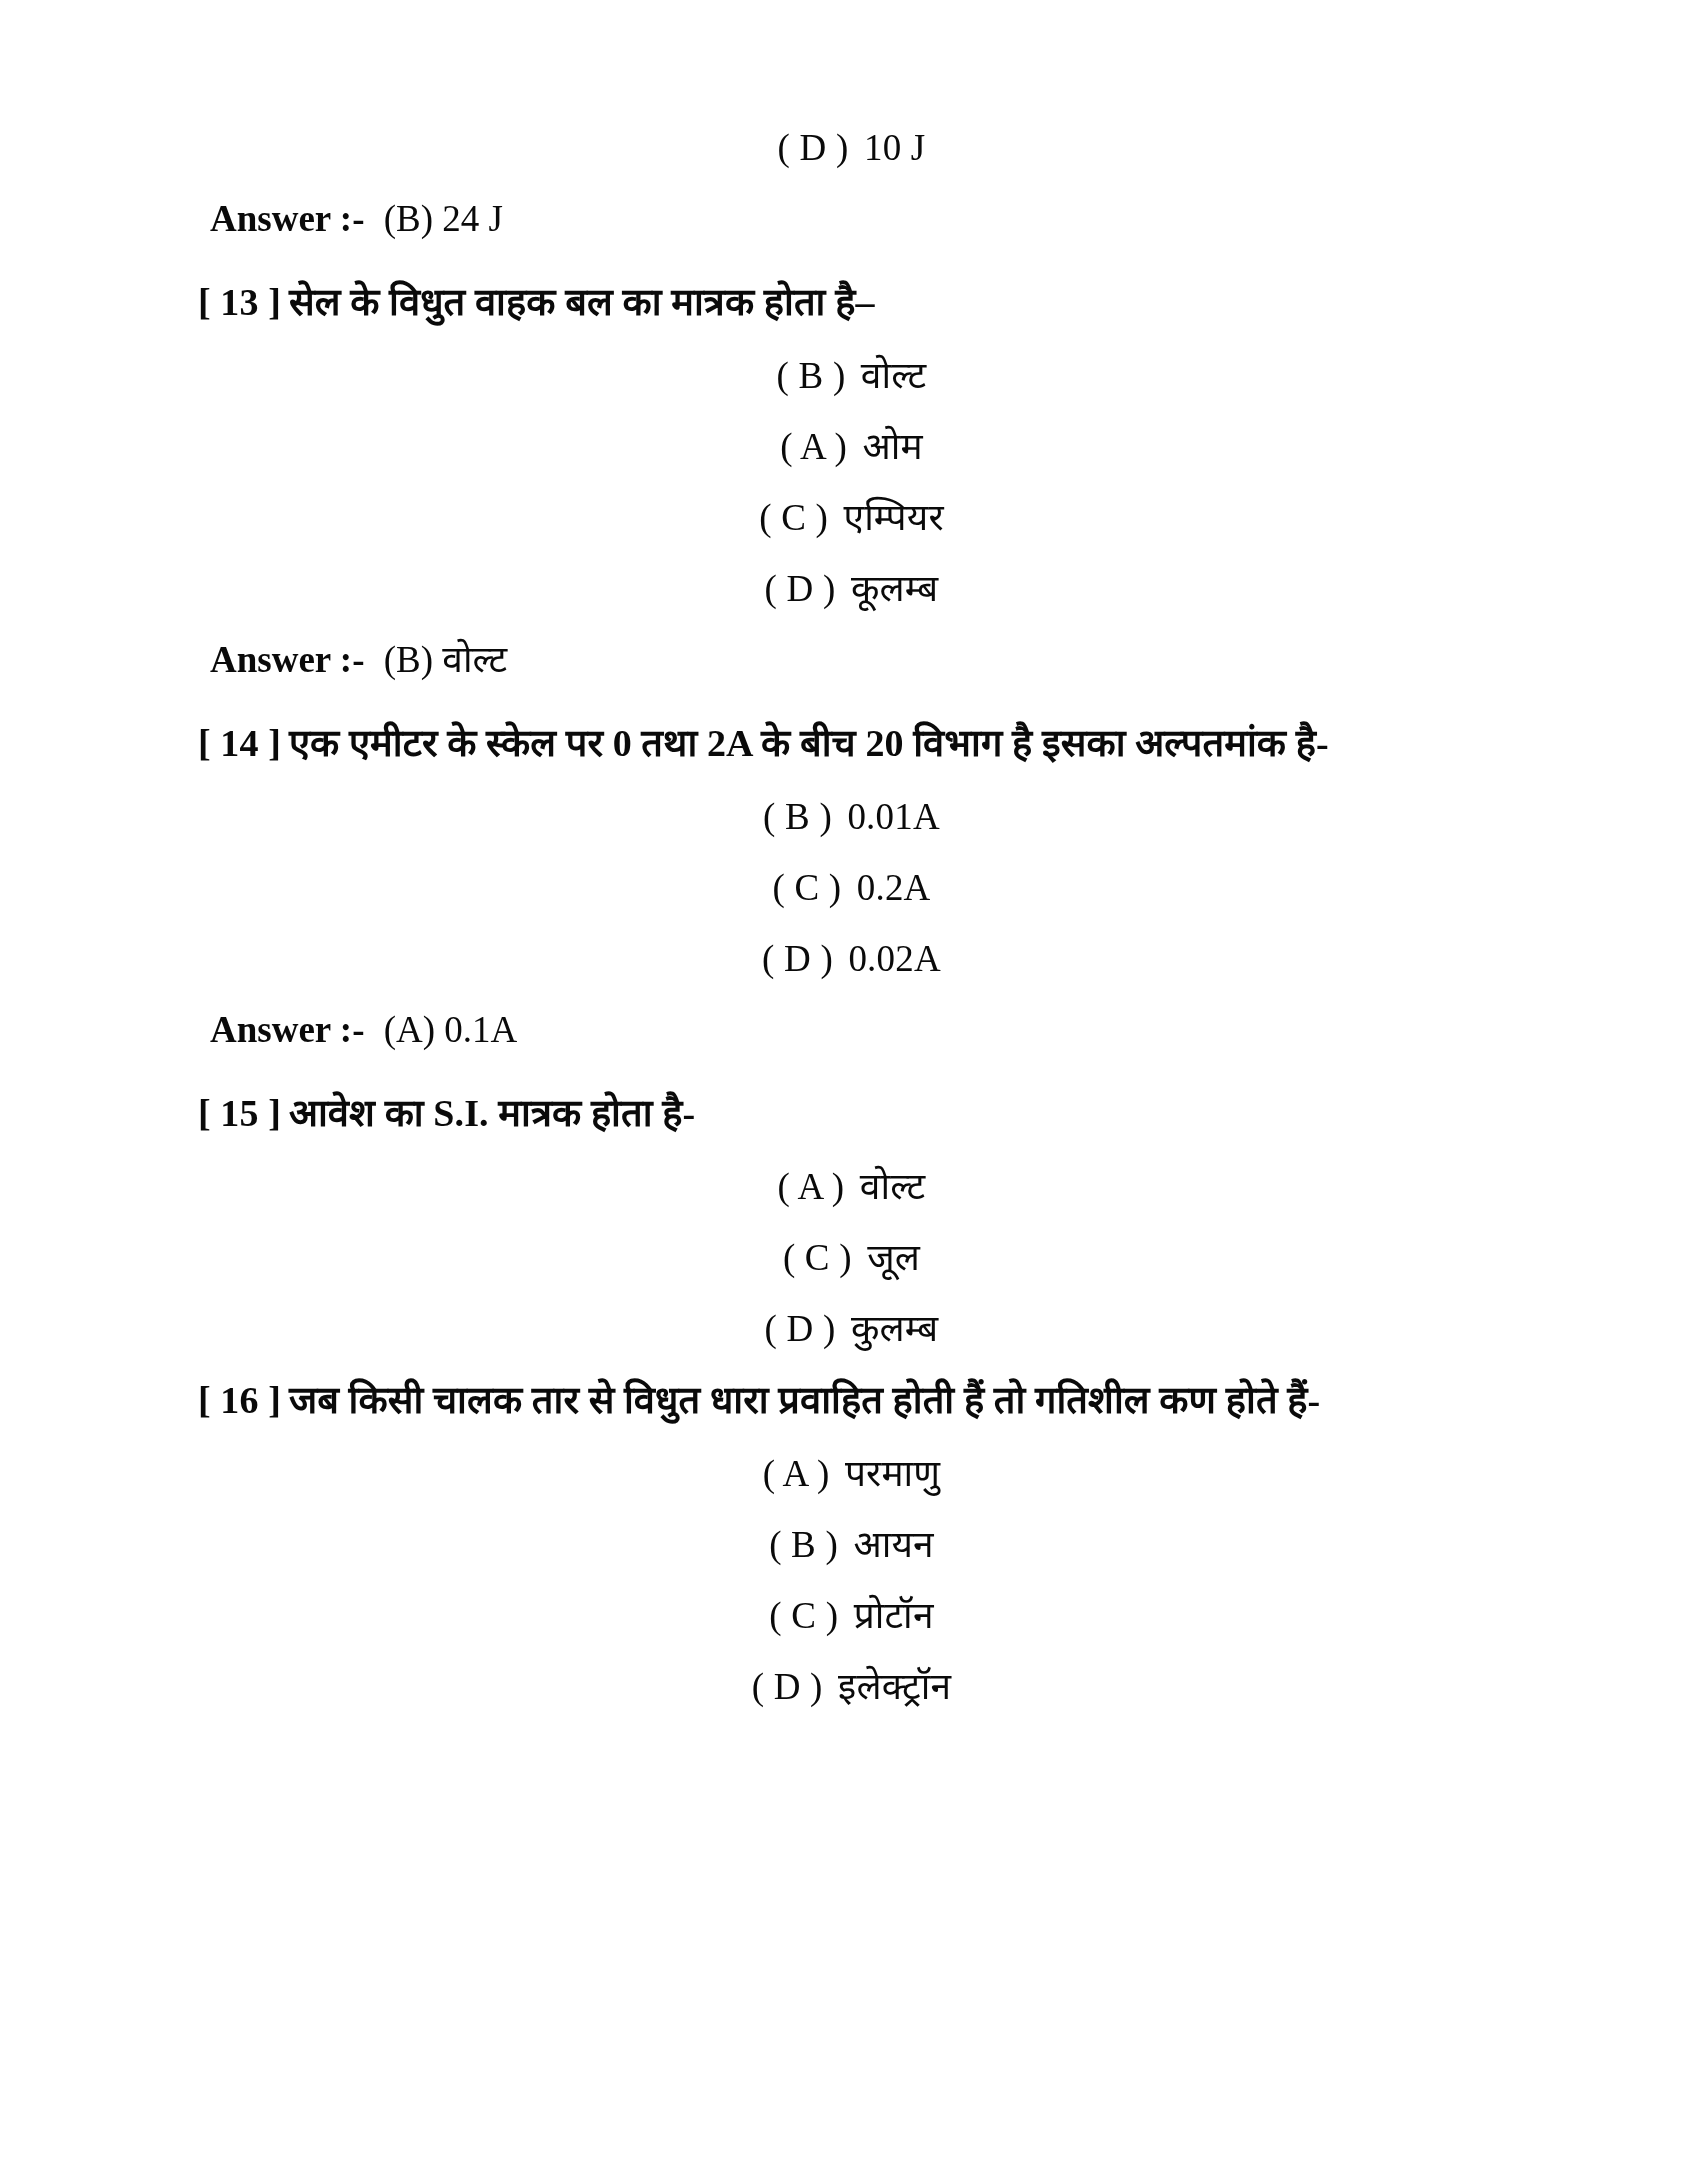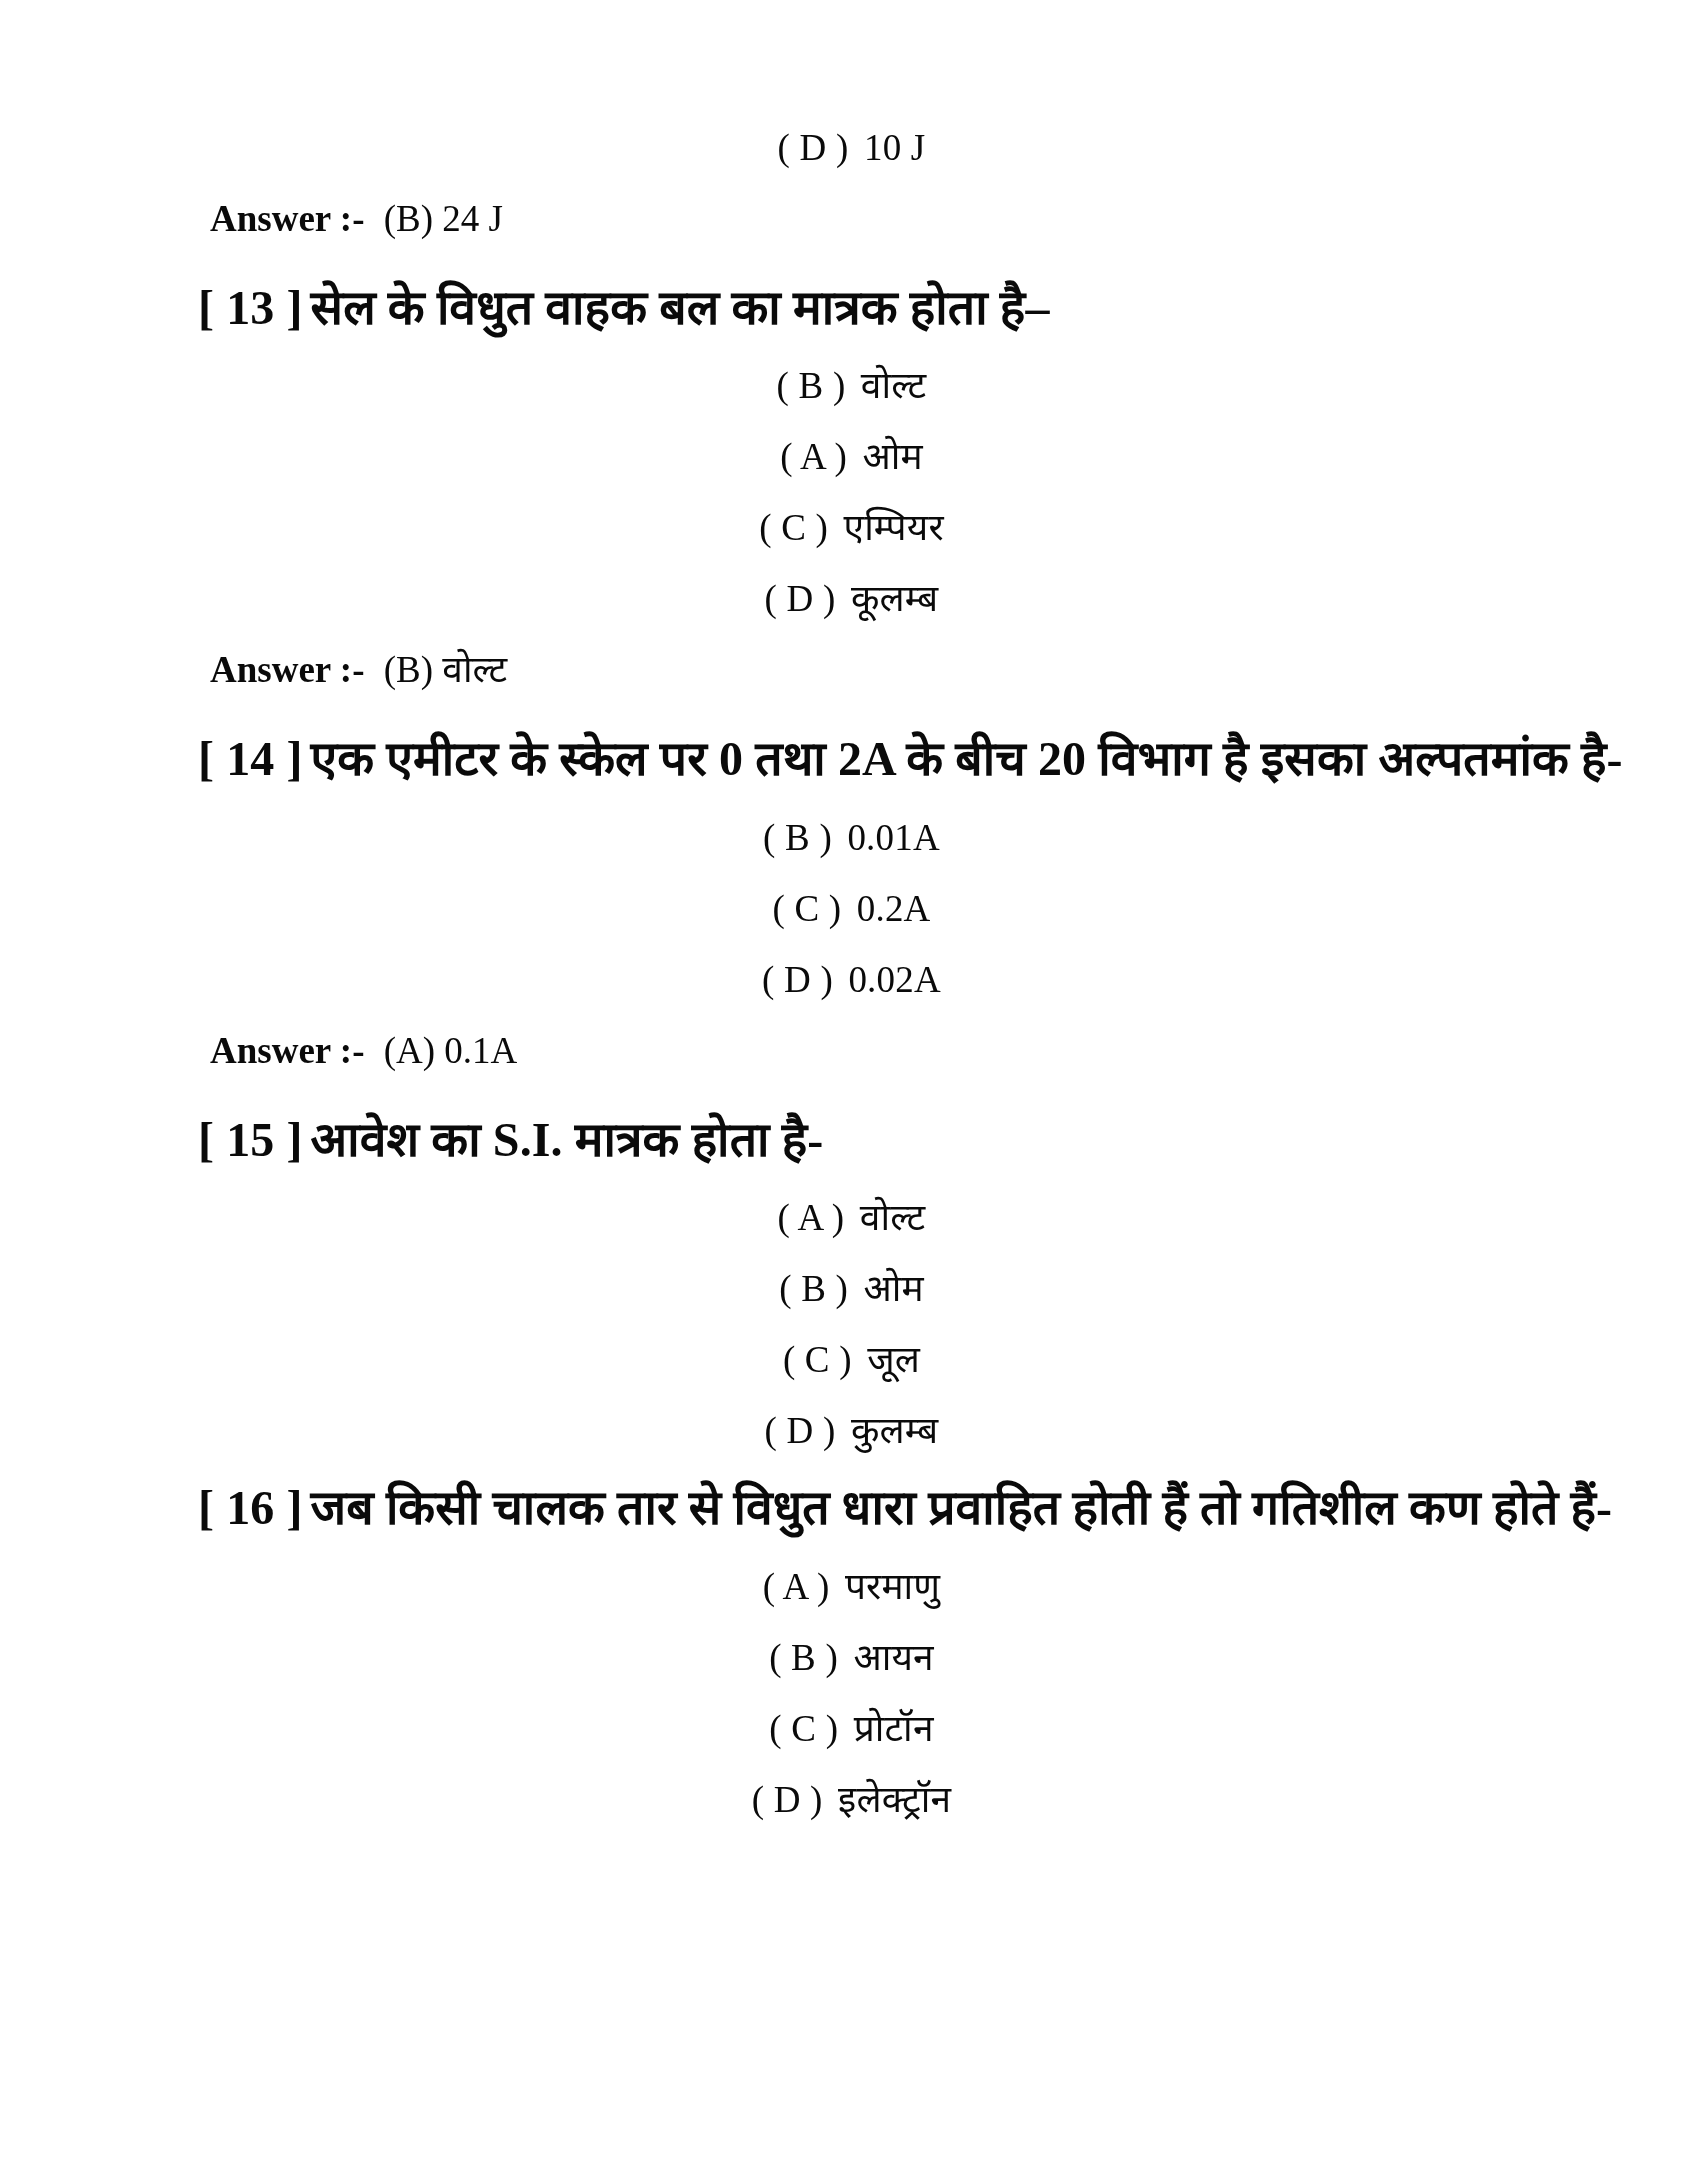--- a/index.html
+++ b/index.html
@@ -55,21 +55,21 @@
   }
   .answer-line .answer-label {
     font-weight: 700;
   }
   .answer-line .answer-value {
     font-weight: 400;
     margin-left: 10px;
   }
 
   .question-line {
-    font-size: 48px;
+    font-size: 38px;
     font-weight: 700;
     line-height: 1.05;
     margin: 0 0 34px 0;
     white-space: nowrap;
     letter-spacing: 0.1px;
   }
   .question-line .q-num {
     margin-right: 8px;
   }
 
@@ -146,24 +146,20 @@
 
     <div class="block">
       <div class="question-line">
         <span class="q-num">[ 15 ]</span><span>आवेश का S.I. मात्रक होता है-</span>
       </div>
       <div class="option-line">
         <span class="opt-tag">( A )</span>
         <span class="opt-text">वोल्ट</span>
       </div>
       <div class="option-line">
-        <span class="opt-tag">( B )</span>
-        <span class="opt-text">ओम</span>
-      </div>
-      <div class="option-line">
         <span class="opt-tag">( C )</span>
         <span class="opt-text">जूल</span>
       </div>
       <div class="option-line">
         <span class="opt-tag">( D )</span>
         <span class="opt-text">कुलम्ब</span>
       </div>
     </div>
 
     <div class="block">

